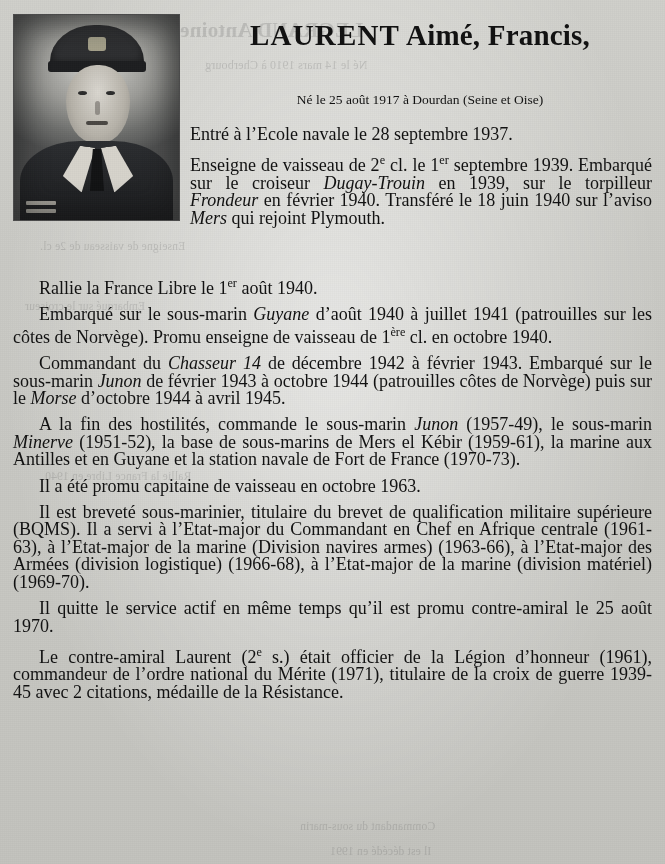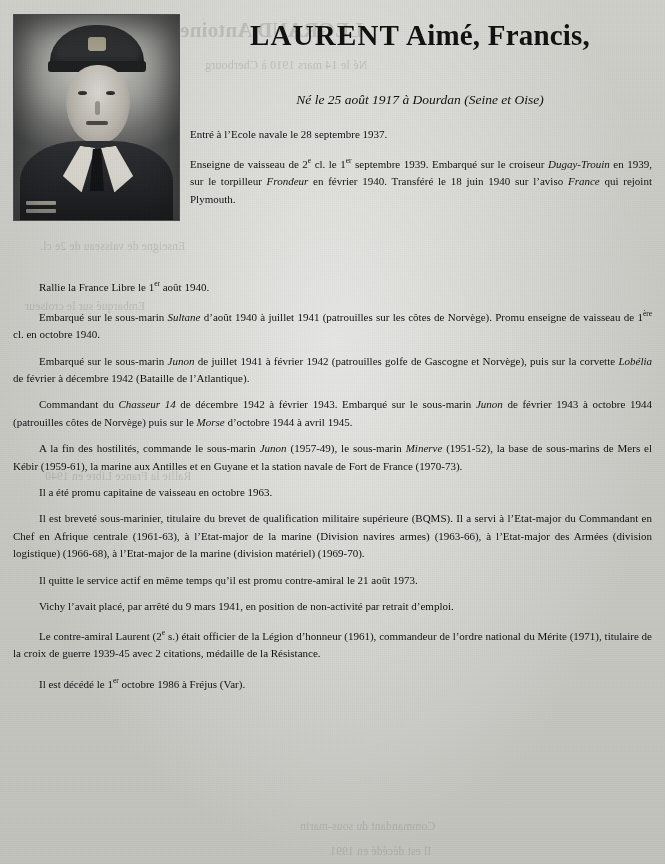--- a/index.html
+++ b/index.html
@@ -181,37 +181,36 @@
   .heading .surname {
     letter-spacing: 1.2px;
   }
   .birth {
     position: absolute;
     left: 190px;
     top: 92px;
     width: 460px;
     text-align: center;
     font-size: 13.5px;
-    font-style: italic;
   }
 
   .col-right {
     position: absolute;
     left: 190px;
     top: 126px;
     width: 462px;
   }
   .full {
     position: absolute;
     left: 13px;
     width: 639px;
   }
   p.para {
     margin: 0 0 9px 0;
-    font-size: 11px;
+    font-size: 18px;
     line-height: 17.4px;
     text-align: justify;
     text-indent: 26px;
     hyphens: auto;
   }
   p.para.noindent { text-indent: 0; }
   i { }
   sup { font-size: 0.68em; vertical-align: super; }
 
   .grain {
@@ -259,31 +258,28 @@
 
   <div class="heading">
     <span class="surname">LAURENT</span>
     <span>Aimé, Francis,</span><br>
   </div>
 
   <div class="birth">Né le 25 août 1917 à Dourdan (Seine et Oise)</div>
 
   <div class="col-right">
     <p class="para noindent">Entré à l’Ecole navale le 28 septembre 1937.</p>
-    <p class="para noindent">Enseigne de vaisseau de 2<sup>e</sup> cl. le 1<sup>er</sup> septembre 1939. Embarqué sur le croiseur <i>Dugay-Trouin</i> en 1939, sur le torpilleur <i>Frondeur</i> en février 1940. Transféré le 18 juin 1940 sur l’aviso <i>France</i> qui rejoint Plymouth.</p>
+    <p class="para noindent">Enseigne de vaisseau de 2<sup>e</sup> cl. le 1<sup>er</sup> septembre 1939. Embarqué sur le croiseur <i>Dugay-Trouin</i> en 1939, sur le torpilleur <i>Frondeur</i> en février 1940. Transféré le 18 juin 1940 sur l’aviso <i>Mers</i> qui rejoint Plymouth.</p>
   </div>
 
   <div class="full" style="top:275px;">
     <p class="para">Rallie la France Libre le 1<sup>er</sup> août 1940.</p>
-    <p class="para">Embarqué sur le sous-marin <i>Sultane</i> d’août 1940 à juillet 1941 (patrouilles sur les côtes de Norvège). Promu enseigne de vaisseau de 1<sup>ère</sup> cl. en octobre 1940.</p>
-    <p class="para">Embarqué sur le sous-marin <i>Junon</i> de juillet 1941 à février 1942 (patrouilles golfe de Gascogne et Norvège), puis sur la corvette <i>Lobélia</i> de février à décembre 1942 (Bataille de l’Atlantique).</p>
+    <p class="para">Embarqué sur le sous-marin <i>Guyane</i> d’août 1940 à juillet 1941 (patrouilles sur les côtes de Norvège). Promu enseigne de vaisseau de 1<sup>ère</sup> cl. en octobre 1940.</p>
     <p class="para">Commandant du <i>Chasseur 14</i> de décembre 1942 à février 1943. Embarqué sur le sous-marin <i>Junon</i> de février 1943 à octobre 1944 (patrouilles côtes de Norvège) puis sur le <i>Morse</i> d’octobre 1944 à avril 1945.</p>
     <p class="para">A la fin des hostilités, commande le sous-marin <i>Junon</i> (1957-49), le sous-marin <i>Minerve</i> (1951-52), la base de sous-marins de Mers el Kébir (1959-61), la marine aux Antilles et en Guyane et la station navale de Fort de France (1970-73).</p>
     <p class="para">Il a été promu capitaine de vaisseau en octobre 1963.</p>
     <p class="para">Il est breveté sous-marinier, titulaire du brevet de qualification militaire supérieure (BQMS). Il a servi à l’Etat-major du Commandant en Chef en Afrique centrale (1961-63), à l’Etat-major de la marine (Division navires armes) (1963-66), à l’Etat-major des Armées (division logistique) (1966-68), à l’Etat-major de la marine (division matériel) (1969-70).</p>
-    <p class="para">Il quitte le service actif en même temps qu’il est promu contre-amiral le 21 août 1973.</p>
-    <p class="para">Vichy l’avait placé, par arrêté du 9 mars 1941, en position de non-activité par retrait d’emploi.</p>
+    <p class="para">Il quitte le service actif en même temps qu’il est promu contre-amiral le 25 août 1970.</p>
     <p class="para">Le contre-amiral Laurent (2<sup>e</sup> s.) était officier de la Légion d’honneur (1961), commandeur de l’ordre national du Mérite (1971), titulaire de la croix de guerre 1939-45 avec 2 citations, médaille de la Résistance.</p>
-    <p class="para">Il est décédé le 1<sup>er</sup> octobre 1986 à Fréjus (Var).</p>
   </div>
 
   <div class="grain"></div>
 </div>
 
 </body></html>

